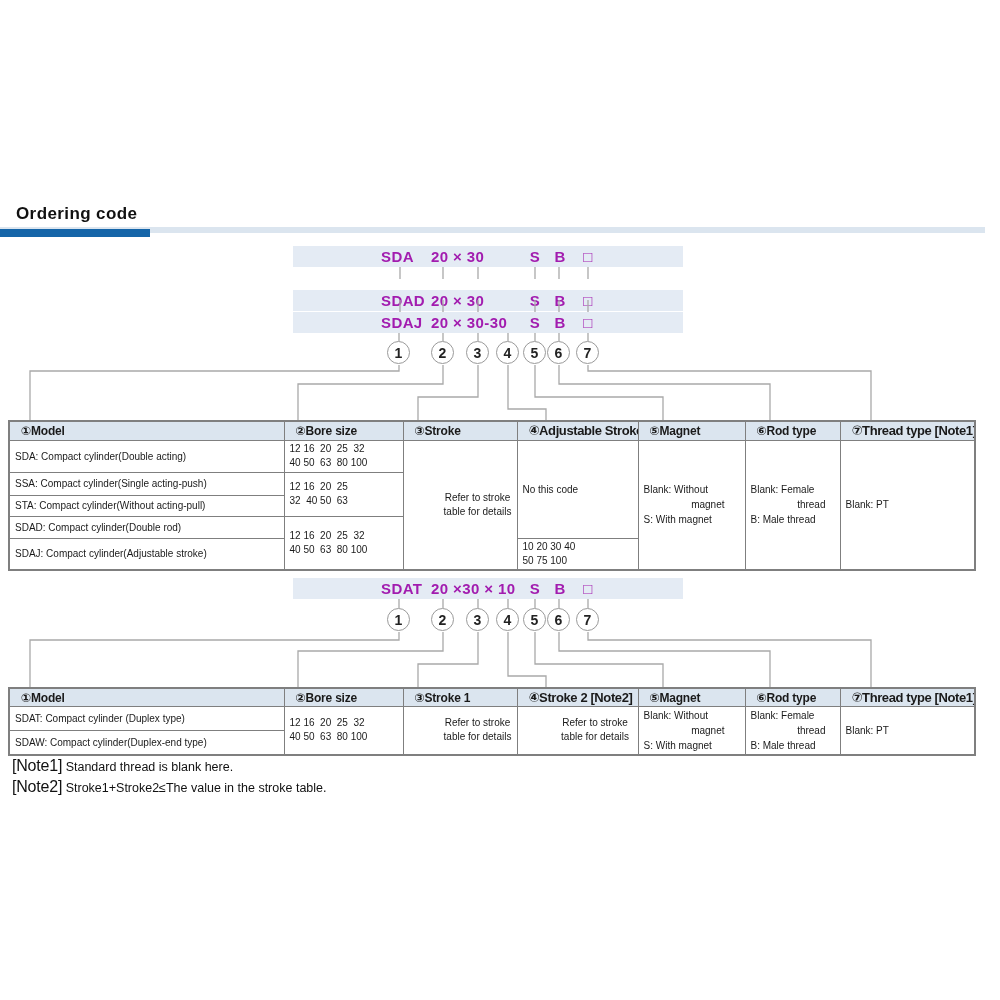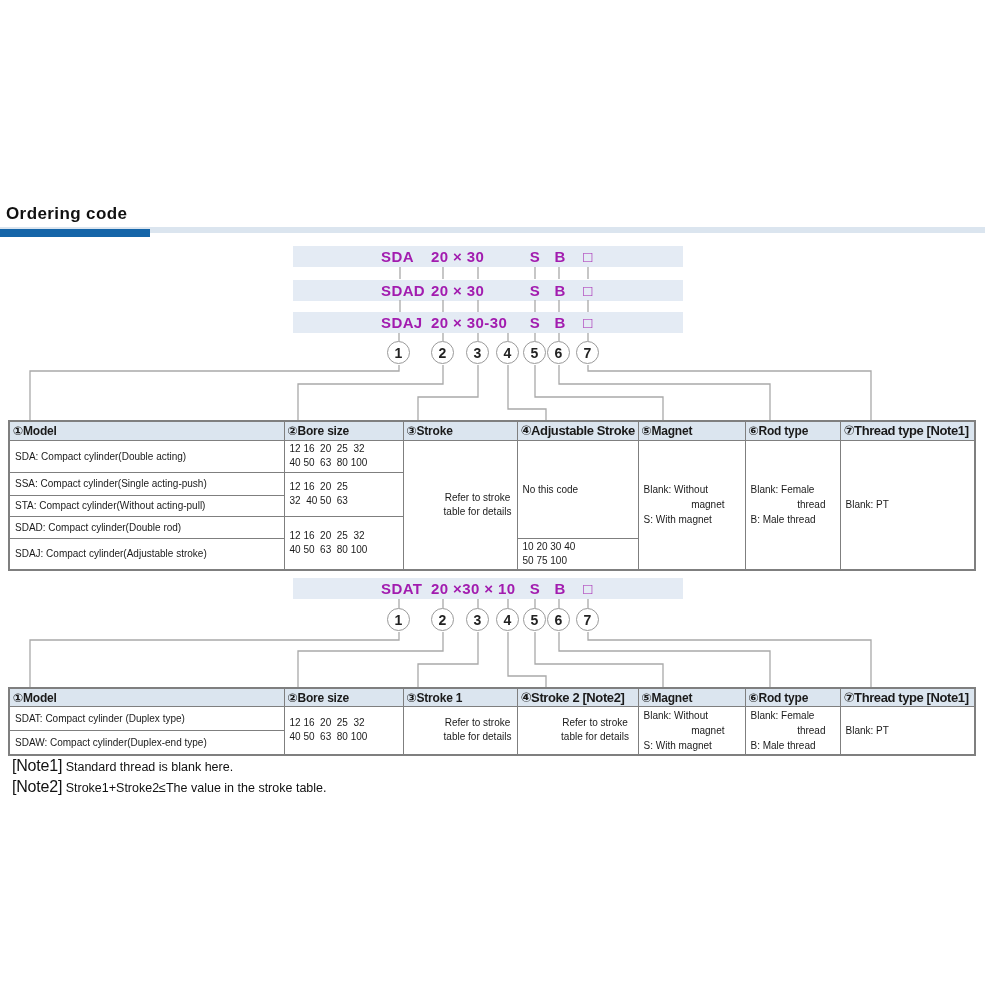--- a/index.html
+++ b/index.html
@@ -4,21 +4,21 @@
 <style>
   html,body { margin:0; padding:0; }
   body {
     width:1000px; height:1000px; position:relative; background:#ffffff;
     font-family:"Liberation Sans","DejaVu Sans",sans-serif; color:#1a1a1a;
     overflow:hidden;
   }
   .abs { position:absolute; }
 
   
-  .page-title { left:6px; top:204px; font-size:17px; font-weight:bold; letter-spacing:.4px; color:#111; }
+  .page-title { left:16px; top:204px; font-size:17px; font-weight:bold; letter-spacing:.4px; color:#111; }
   .rule-light { left:0; top:227px; width:985px; height:6px; background:#dbe5ef; }
   .rule-dark  { left:0; top:229px; width:150px; height:8px; background:#1565a8; }
 
   
   .codebar { left:293px; width:390px; height:21px; background:#e4ebf4; }
   .codebar span { position:absolute; top:0; line-height:21px; font-size:15px; font-weight:bold; color:#a21caf; letter-spacing:.4px; white-space:pre; }
   .cb-model { left:88px; }
   .cb-size  { left:138px; }
   .cb-magnet { left:233px; width:18px; text-align:center; }
   .cb-rod    { left:258px; width:18px; text-align:center; }
@@ -31,21 +31,21 @@
     font-size:14px; font-weight:bold; color:#222; z-index:3;
   }
 
   
   #connectors { left:0; top:0; z-index:1; pointer-events:none; }
 
   
   .otable { position:absolute; border-collapse:collapse; table-layout:fixed; border:2px solid #7f7f7f; background:#fff; z-index:2; }
   .otable th, .otable td { border:1px solid #7f7f7f; overflow:hidden; }
   .otable th {
-    background:#dbe5ef; font-weight:bold; text-align:left; padding:1px 3px;
+    background:#dbe5ef; font-weight:bold; text-align:left; padding:1px 11px;
     font-size:12px; letter-spacing:-0.2px; white-space:nowrap;
   }
   .otable th.cond { font-size:13px; letter-spacing:-0.4px; }
   .otable td { font-size:10px; padding:1px 5px; vertical-align:middle; color:#1a1a1a; }
   td.pre  { white-space:pre-wrap; line-height:14px; }
   td.ctr  { text-align:center;padding-left:40px; }
   td.cell-3l { padding:0 8px 0 5px; }
   td.cell-3l div { line-height:15px; }
   td.cell-3l div.rline { text-align:right; }
   td.cell-3l.rodpad div.rline { padding-right:6px;text-align:right; }
@@ -92,21 +92,21 @@
   </g>
 </svg>
 
 <div class="abs codebar" style="top:246px;">
   <span class="cb-model">SDA</span>
   <span class="cb-size">20 × 30</span>
   <span class="cb-magnet">S</span>
   <span class="cb-rod">B</span>
   <span class="cb-thread">□</span>
 </div>
-<div class="abs codebar" style="top:280px;">
+<div class="abs codebar" style="top:290px;">
   <span class="cb-model">SDAD</span>
   <span class="cb-size">20 × 30</span>
   <span class="cb-magnet">S</span>
   <span class="cb-rod">B</span>
   <span class="cb-thread">□</span>
 </div>
 <div class="abs codebar" style="top:312px;">
   <span class="cb-model">SDAJ</span>
   <span class="cb-size">20 × 30-30</span>
   <span class="cb-magnet">S</span>

